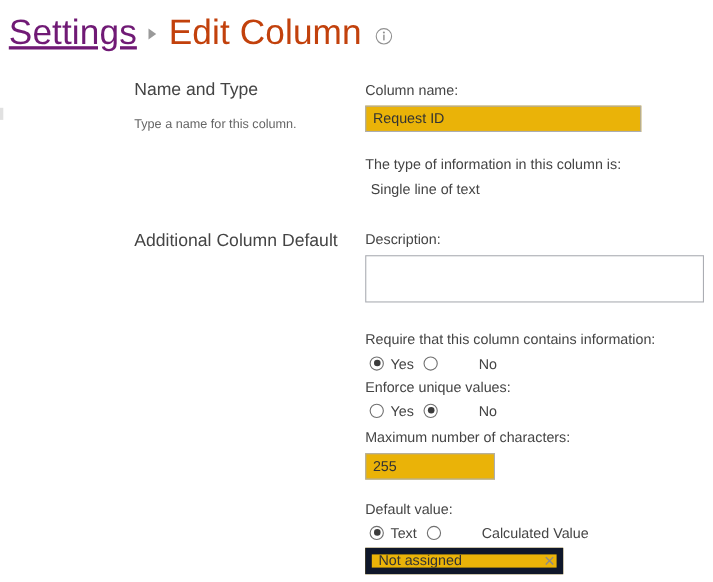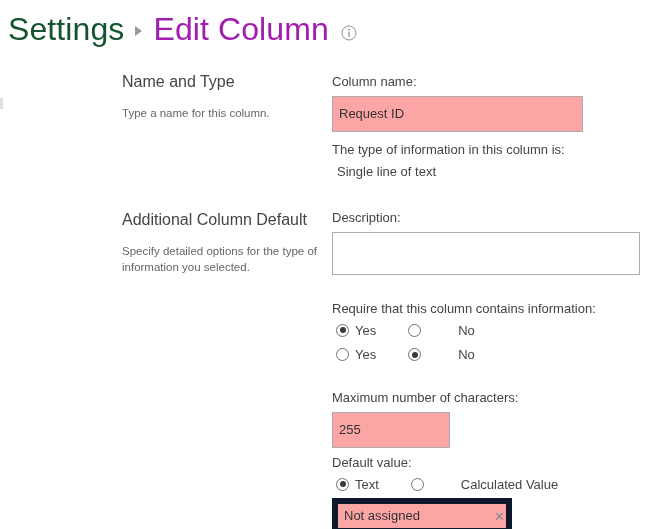--- a/index.html
+++ b/index.html
@@ -22,27 +22,28 @@
     left: 8px;
     top: 4px;
     height: 50px;
     display: flex;
     align-items: center;
     white-space: nowrap;
   }
   .crumb {
     font-size: 32px;
     font-weight: 300;
-    color: #a21caf;
+    color: #c2410c;
     letter-spacing: 0.1px;
     line-height: 1;
   }
   .crumb.link {
     cursor: default;
-    color: #14532d;
+    color: #701a75;
+    text-decoration: underline;
   }
   .crumb-sep {
     display: inline-block;
     width: 0;
     height: 0;
     border-top: 5px solid transparent;
     border-bottom: 5px solid transparent;
     border-left: 7px solid #9a9a9a;
     margin: 0 11px 0 11px;
     position: relative;
@@ -89,24 +90,24 @@
     margin: 0;
     padding-left: 5px;
     line-height: 1.3;
   }
 
   input.text-input {
     font-family: "Liberation Sans", sans-serif;
     font-size: 13px;
     color: #333333;
     border: 1px solid #abadb3;
-    background: #fca5a5;
+    background: #eab308;
     padding: 3px 6px;
     box-sizing: border-box;
-    height: 36px;
+    height: 24px;
     outline: none;
   }
   textarea.text-area {
     font-family: "Liberation Sans", sans-serif;
     font-size: 13px;
     color: #333333;
     border: 1px solid #abadb3;
     background: #ffffff;
     padding: 3px 6px;
     box-sizing: border-box;
@@ -117,21 +118,21 @@
   
   .radio-group {
     display: flex;
     align-items: center;
     padding-left: 4px;
     margin-top: 3px;
   }
   .radio-opt {
     display: flex;
     align-items: center;
-    margin-right: 32px;
+    margin-right: 9px;
     font-size: 13px;
     color: #444444;
     cursor: default;
   }
   .radio-opt:last-child { margin-right: 0; gap: 31px; }
   .radio {
     width: 13px;
     height: 13px;
     border: 1px solid #707070;
     border-radius: 50%;
@@ -211,21 +212,20 @@
   <input class="text-input" type="text" style="width: 251px;" value="Request ID">
 </div>
 
 <div class="row" style="left:332px; top:142px;">
   <p class="field-label">The type of information in this column is:</p>
   <p class="field-static">Single line of text</p>
 </div>
 
 <div class="row left-col" style="left:122px; top:210px;">
   <p class="section-title">Additional Column Default</p>
-  <p class="section-desc">Specify detailed options for the type of information you selected.</p>
 </div>
 
 <div class="row" style="left:332px; top:210px;">
   <p class="field-label">Description:</p>
   <textarea class="text-area" style="width: 308px; height: 43px;" placeholder=""></textarea>
 </div>
 
 <div class="row" style="left:332px; top:301px;">
   <p class="field-label">Require that this column contains information:</p>
   <div class="radio-group">
@@ -234,20 +234,21 @@
       <span>Yes</span>
     </label>
     <label class="radio-opt">
       <span class="radio"></span>
       <span>No</span>
     </label>
   </div>
 </div>
 
 <div class="row" style="left:332px; top:344px;">
+  <p class="field-label">Enforce unique values:</p>
   <div class="radio-group">
     <label class="radio-opt">
       <span class="radio"></span>
       <span>Yes</span>
     </label>
     <label class="radio-opt">
       <span class="radio checked"></span>
       <span>No</span>
     </label>
   </div>

